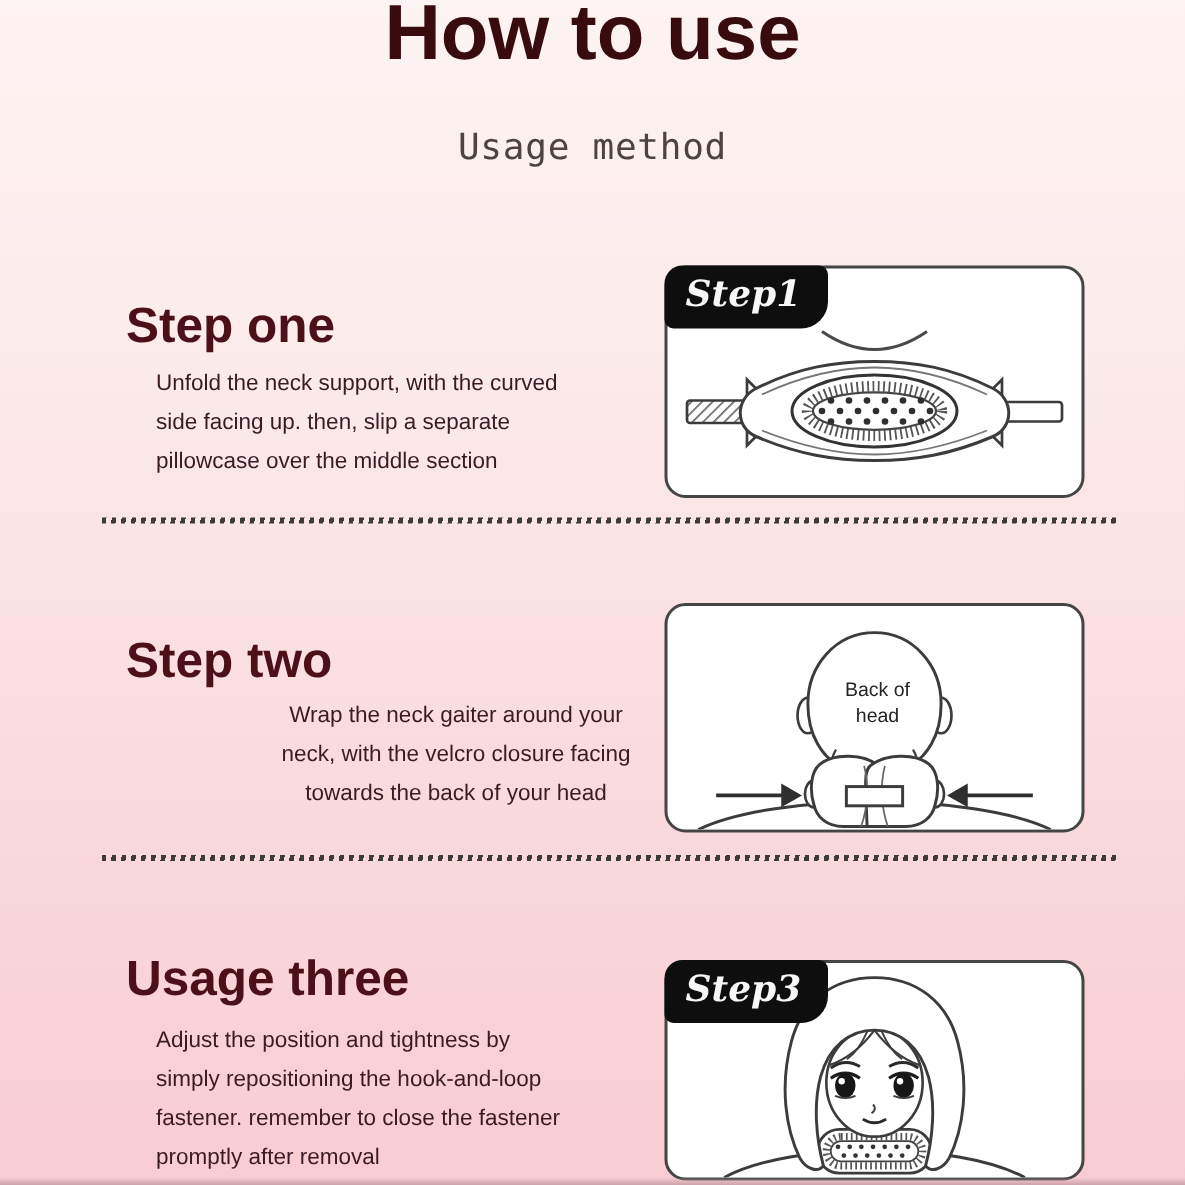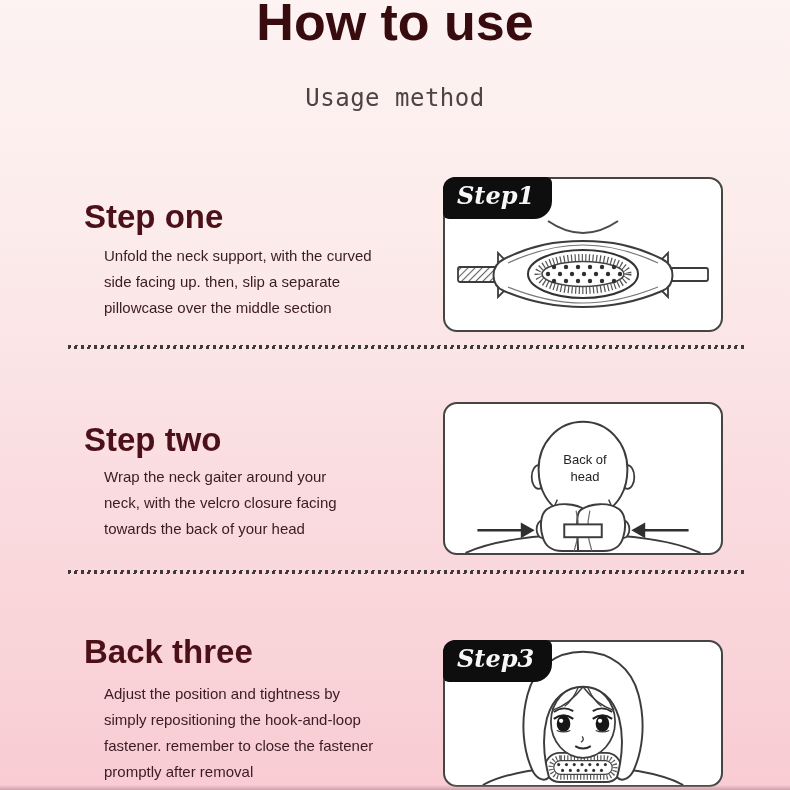--- a/index.html
+++ b/index.html
@@ -45,21 +45,21 @@
     font-size:13px;line-height:17px;color:#242424;white-space:pre-line;z-index:3;
   }
   .bottom-strip{
     position:absolute;left:0;bottom:0;width:100%;height:5px;
     background:linear-gradient(180deg,rgba(150,110,120,0),#cfa2ab);
   }
   #c1{top:177px;height:155px;}
   #c2{top:402px;height:153px;}
   #c3{top:640px;height:147px;padding-left:30px;}
   #h1{top:197px;} #h2{top:420px;} #h3{top:632px;}
-  #d1{top:243px;} #d2{top:464px;} #d3{top:681px;}
+  #d1{top:243px;} #d2{top:464px;text-align:center;} #d3{top:681px;}
   #sep1{top:345px;} #sep2{top:570px;}
 </style>
 </head>
 <body>
 
 <div class="page">
 
   <div class="title">How to use</div>
   <div class="subtitle">Usage method</div>
 
@@ -137,21 +137,21 @@
       <rect x="114" y="122" width="38" height="13" fill="#fff" stroke="#3c3c3c" stroke-width="2"></rect>
       <path d="M26 128 H76" fill="none" stroke="#2f2f2f" stroke-width="2.5"></path>
       <path d="M70 120 L84 128 L70 136 Z" fill="#2f2f2f"></path>
       <path d="M240 128 H190" fill="none" stroke="#2f2f2f" stroke-width="2.5"></path>
       <path d="M196 120 L182 128 L196 136 Z" fill="#2f2f2f"></path>
     </svg>
   </div>
 
   <div class="separator" id="sep2"></div>
 
-  <div class="step-heading" id="h3">Back three</div>
+  <div class="step-heading" id="h3">Usage three</div>
   <div class="step-desc" id="d3">Adjust the position and tightness by
 simply repositioning the hook-and-loop
 fastener. remember to close the fastener
 promptly after removal</div>
 
   <div class="card" id="c3">
     <div class="tag">Step3</div>
     <svg class="illus" viewBox="0 0 266 147">
       <path d="M30 147 C76 122 190 122 236 147" fill="#fff" stroke="#3c3c3c" stroke-width="2"></path>
       <rect x="94" y="114" width="78" height="30" rx="15" fill="#fff" stroke="#3c3c3c" stroke-width="2"></rect>

